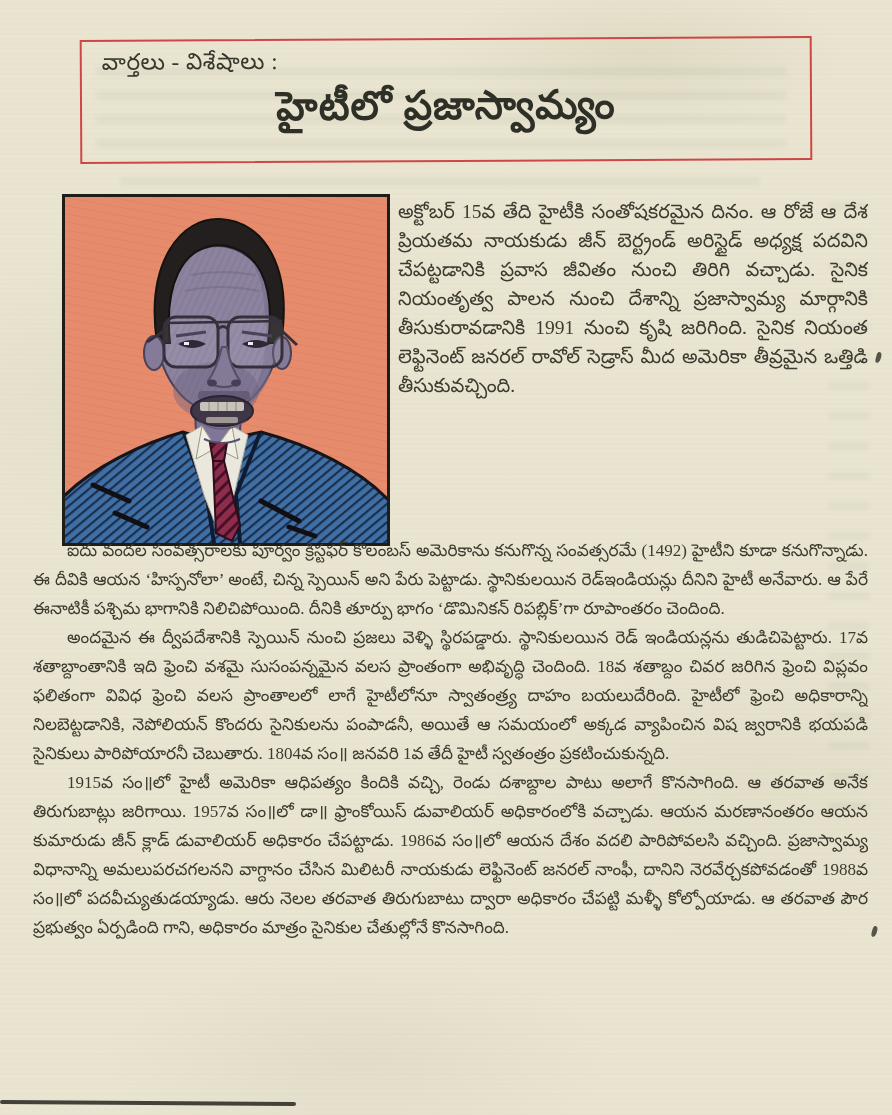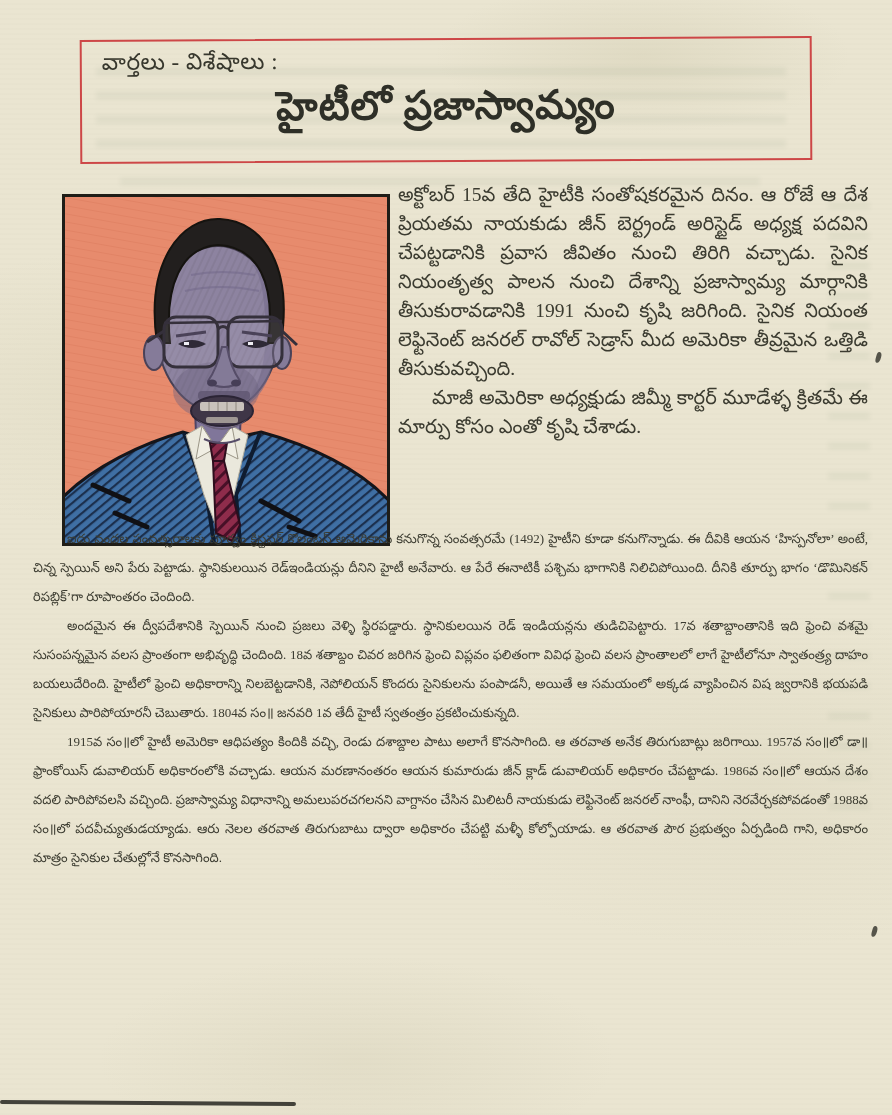--- a/index.html
+++ b/index.html
@@ -25,27 +25,27 @@
   .headbox{position:absolute;left:80px;top:38px;width:728px;height:120px;
     border:2px solid #cd4747;transform:rotate(-0.3deg);}
   .kicker{position:absolute;left:20px;top:8px;font-size:23px;letter-spacing:.5px;color:#37372d;}
   .title{position:absolute;left:0;right:0;top:42px;text-align:center;
     font-size:40px;font-weight:600;letter-spacing:1px;color:#2e2f27;}
 
   .figure{position:absolute;left:62px;top:194px;width:322px;height:346px;
     border:3px solid #1f1d17;background:#e78b6d;}
   .figure svg{position:absolute;left:0;top:0;width:100%;height:100%;display:block;}
 
-  .col{position:absolute;left:398px;top:180px;width:470px;height:351px;overflow:hidden;
+  .col{position:absolute;left:398px;top:197px;width:470px;height:351px;overflow:hidden;
     text-align:justify;font-size:19.5px;line-height:29px;}
   .col p{margin:0;}
   .ind{text-indent:34px;}
 
-  .bodytxt{position:absolute;left:33px;top:524px;width:835px;height:553px;overflow:hidden;
-    text-align:justify;font-size:13px;line-height:29px;}
+  .bodytxt{position:absolute;left:33px;top:536px;width:835px;height:553px;overflow:hidden;
+    text-align:justify;font-size:17px;line-height:29px;}
   .bodytxt p{margin:0;text-indent:34px;}
 
   .edge-line{position:absolute;left:0;top:1101px;width:296px;height:4px;background:#43423a;
     transform:rotate(0.4deg);border-radius:2px;}
   .stray{position:absolute;width:5px;height:11px;background:#55544a;
     border-radius:50% 50% 60% 40%;transform:rotate(14deg);}
   .s1{left:876px;top:352px;}
   .s2{left:872px;top:926px;}
 </style>
 </head>
@@ -131,21 +131,20 @@
       <path d="M144,205 v9 M153,205 v9 M162,205 v9 M171,205 v9" stroke="#8f887f" stroke-width="1"></path>
       <rect x="141" y="220" width="32" height="6" rx="2" fill="#b0a8a1" opacity=".85"></rect>
       <path d="M131,222 Q157,240 183,222 Q171,233 157,233 Q143,233 131,222 Z" fill="#6a6078"></path>
       <path d="M139,242 Q157,250 175,242" stroke="#564d68" stroke-width="2" fill="none"></path>
       <path d="M120,94 Q155,86 194,94 M126,78 Q156,72 190,78" stroke="#6f6587" stroke-width="2" opacity=".5" fill="none"></path>
     </svg>
   </div>
 
   <div class="col">
     <p>అక్టోబర్ 15వ తేది హైటీకి సంతోషకరమైన దినం. ఆ రోజే ఆ దేశ ప్రియతమ నాయకుడు జీన్ బెర్ట్రండ్ అరిస్టైడ్ అధ్యక్ష పదవిని చేపట్టడానికి ప్రవాస జీవితం నుంచి తిరిగి వచ్చాడు. సైనిక నియంతృత్వ పాలన నుంచి దేశాన్ని ప్రజాస్వామ్య మార్గానికి తీసుకురావడానికి 1991 నుంచి కృషి జరిగింది. సైనిక నియంత లెఫ్టినెంట్ జనరల్ రావోల్ సెడ్రాస్ మీద అమెరికా తీవ్రమైన ఒత్తిడి తీసుకువచ్చింది.</p>
-    <p class="ind">మాజీ అమెరికా అధ్యక్షుడు జిమ్మీ కార్టర్ మూడేళ్ళ క్రితమే ఈ మార్పు కోసం ఎంతో కృషి చేశాడు.</p>
   </div>
 
   <div class="bodytxt">
     <p>ఐదు వందల సంవత్సరాలకు పూర్వం క్రిస్టఫర్ కొలంబస్ అమెరికాను కనుగొన్న సంవత్సరమే (1492) హైటీని కూడా కనుగొన్నాడు. ఈ దీవికి ఆయన ‘హిస్పనోలా’ అంటే, చిన్న స్పెయిన్ అని పేరు పెట్టాడు. స్థానికులయిన రెడ్‌ఇండియన్లు దీనిని హైటీ అనేవారు. ఆ పేరే ఈనాటికీ పశ్చిమ భాగానికి నిలిచిపోయింది. దీనికి తూర్పు భాగం ‘డొమినికన్ రిపబ్లిక్’గా రూపాంతరం చెందింది.</p>
     <p>అందమైన ఈ ద్వీపదేశానికి స్పెయిన్ నుంచి ప్రజలు వెళ్ళి స్థిరపడ్డారు. స్థానికులయిన రెడ్ ఇండియన్లను తుడిచిపెట్టారు. 17వ శతాబ్దాంతానికి ఇది ఫ్రెంచి వశమై సుసంపన్నమైన వలస ప్రాంతంగా అభివృద్ధి చెందింది. 18వ శతాబ్దం చివర జరిగిన ఫ్రెంచి విప్లవం ఫలితంగా వివిధ ఫ్రెంచి వలస ప్రాంతాలలో లాగే హైటీలోనూ స్వాతంత్ర్య దాహం బయలుదేరింది. హైటీలో ఫ్రెంచి అధికారాన్ని నిలబెట్టడానికి, నెపోలియన్ కొందరు సైనికులను పంపాడనీ, అయితే ఆ సమయంలో అక్కడ వ్యాపించిన విష జ్వరానికి భయపడి సైనికులు పారిపోయారనీ చెబుతారు. 1804వ సం॥ జనవరి 1వ తేదీ హైటీ స్వతంత్రం ప్రకటించుకున్నది.</p>
     <p>1915వ సం॥లో హైటీ అమెరికా ఆధిపత్యం కిందికి వచ్చి, రెండు దశాబ్దాల పాటు అలాగే కొనసాగింది. ఆ తరవాత అనేక తిరుగుబాట్లు జరిగాయి. 1957వ సం॥లో డా॥ ఫ్రాంకోయిస్ డువాలియర్ అధికారంలోకి వచ్చాడు. ఆయన మరణానంతరం ఆయన కుమారుడు జీన్ క్లాడ్ డువాలియర్ అధికారం చేపట్టాడు. 1986వ సం॥లో ఆయన దేశం వదలి పారిపోవలసి వచ్చింది. ప్రజాస్వామ్య విధానాన్ని అమలుపరచగలనని వాగ్దానం చేసిన మిలిటరీ నాయకుడు లెఫ్టినెంట్ జనరల్ నాంఫీ, దానిని నెరవేర్చకపోవడంతో 1988వ సం॥లో పదవీచ్యుతుడయ్యాడు. ఆరు నెలల తరవాత తిరుగుబాటు ద్వారా అధికారం చేపట్టి మళ్ళీ కోల్పోయాడు. ఆ తరవాత పౌర ప్రభుత్వం ఏర్పడింది గాని, అధికారం మాత్రం సైనికుల చేతుల్లోనే కొనసాగింది.</p>
   </div>
 
   <div class="edge-line"></div>
   <div class="stray s1"></div>

